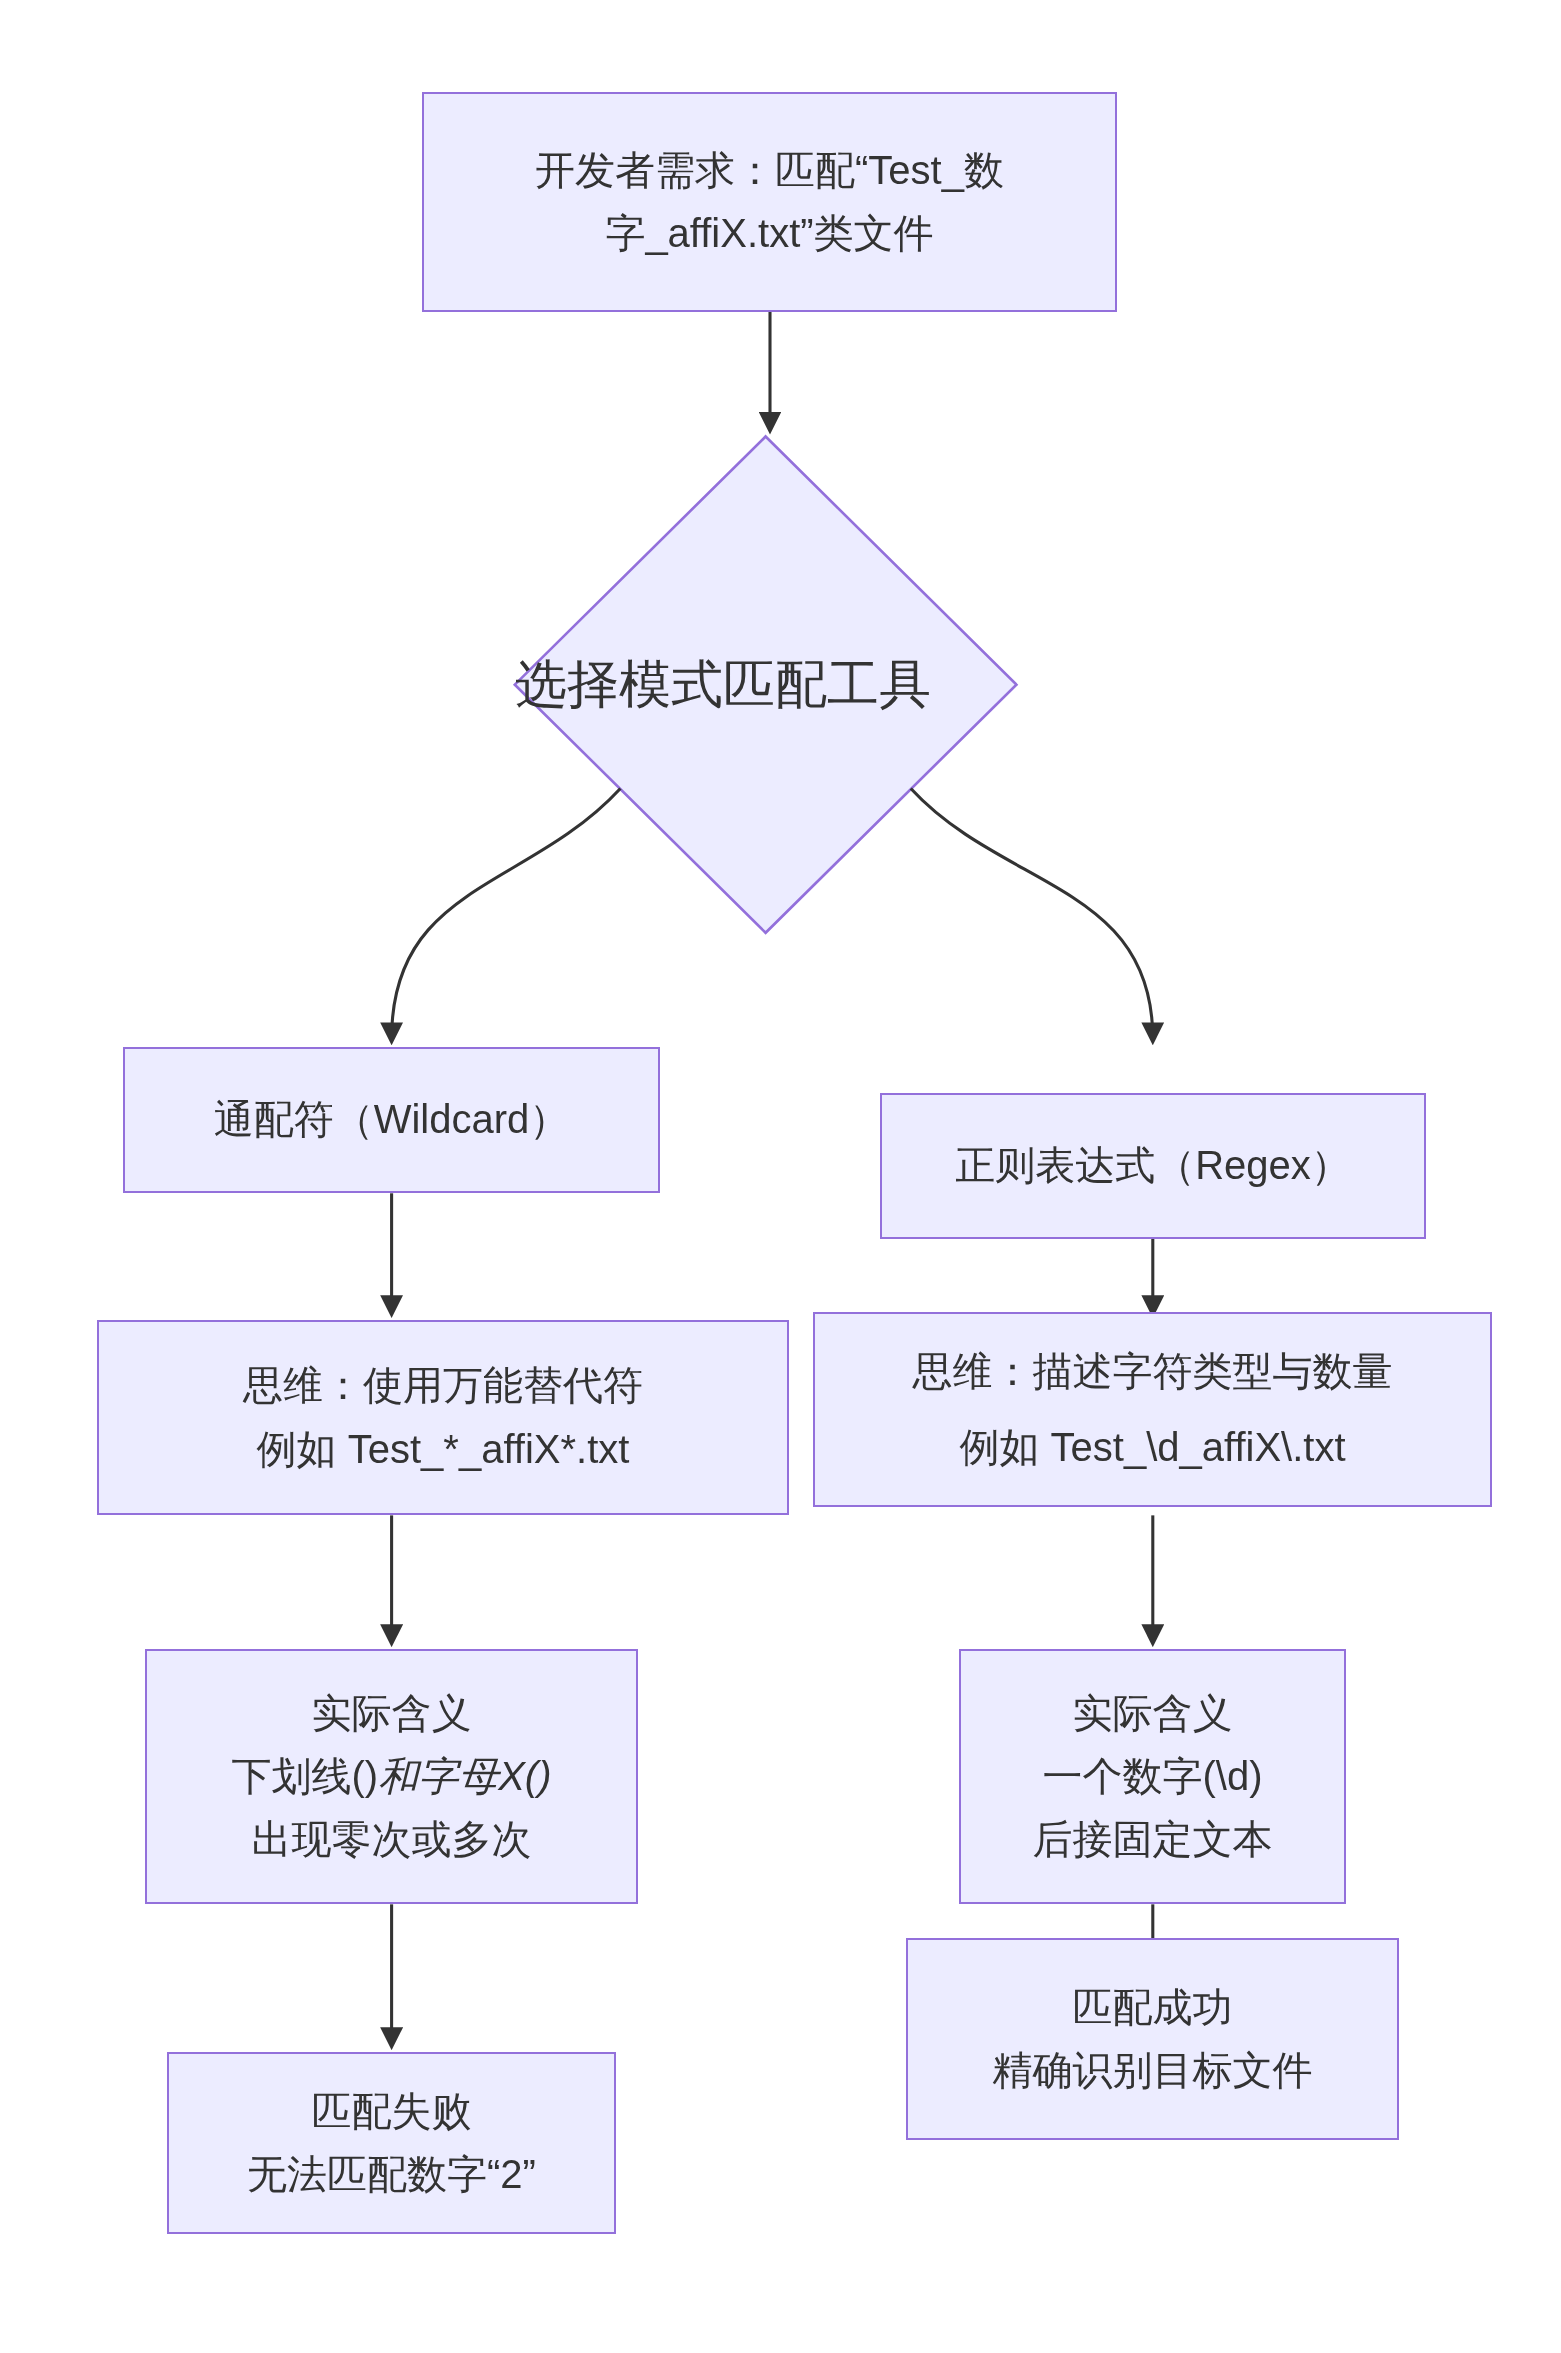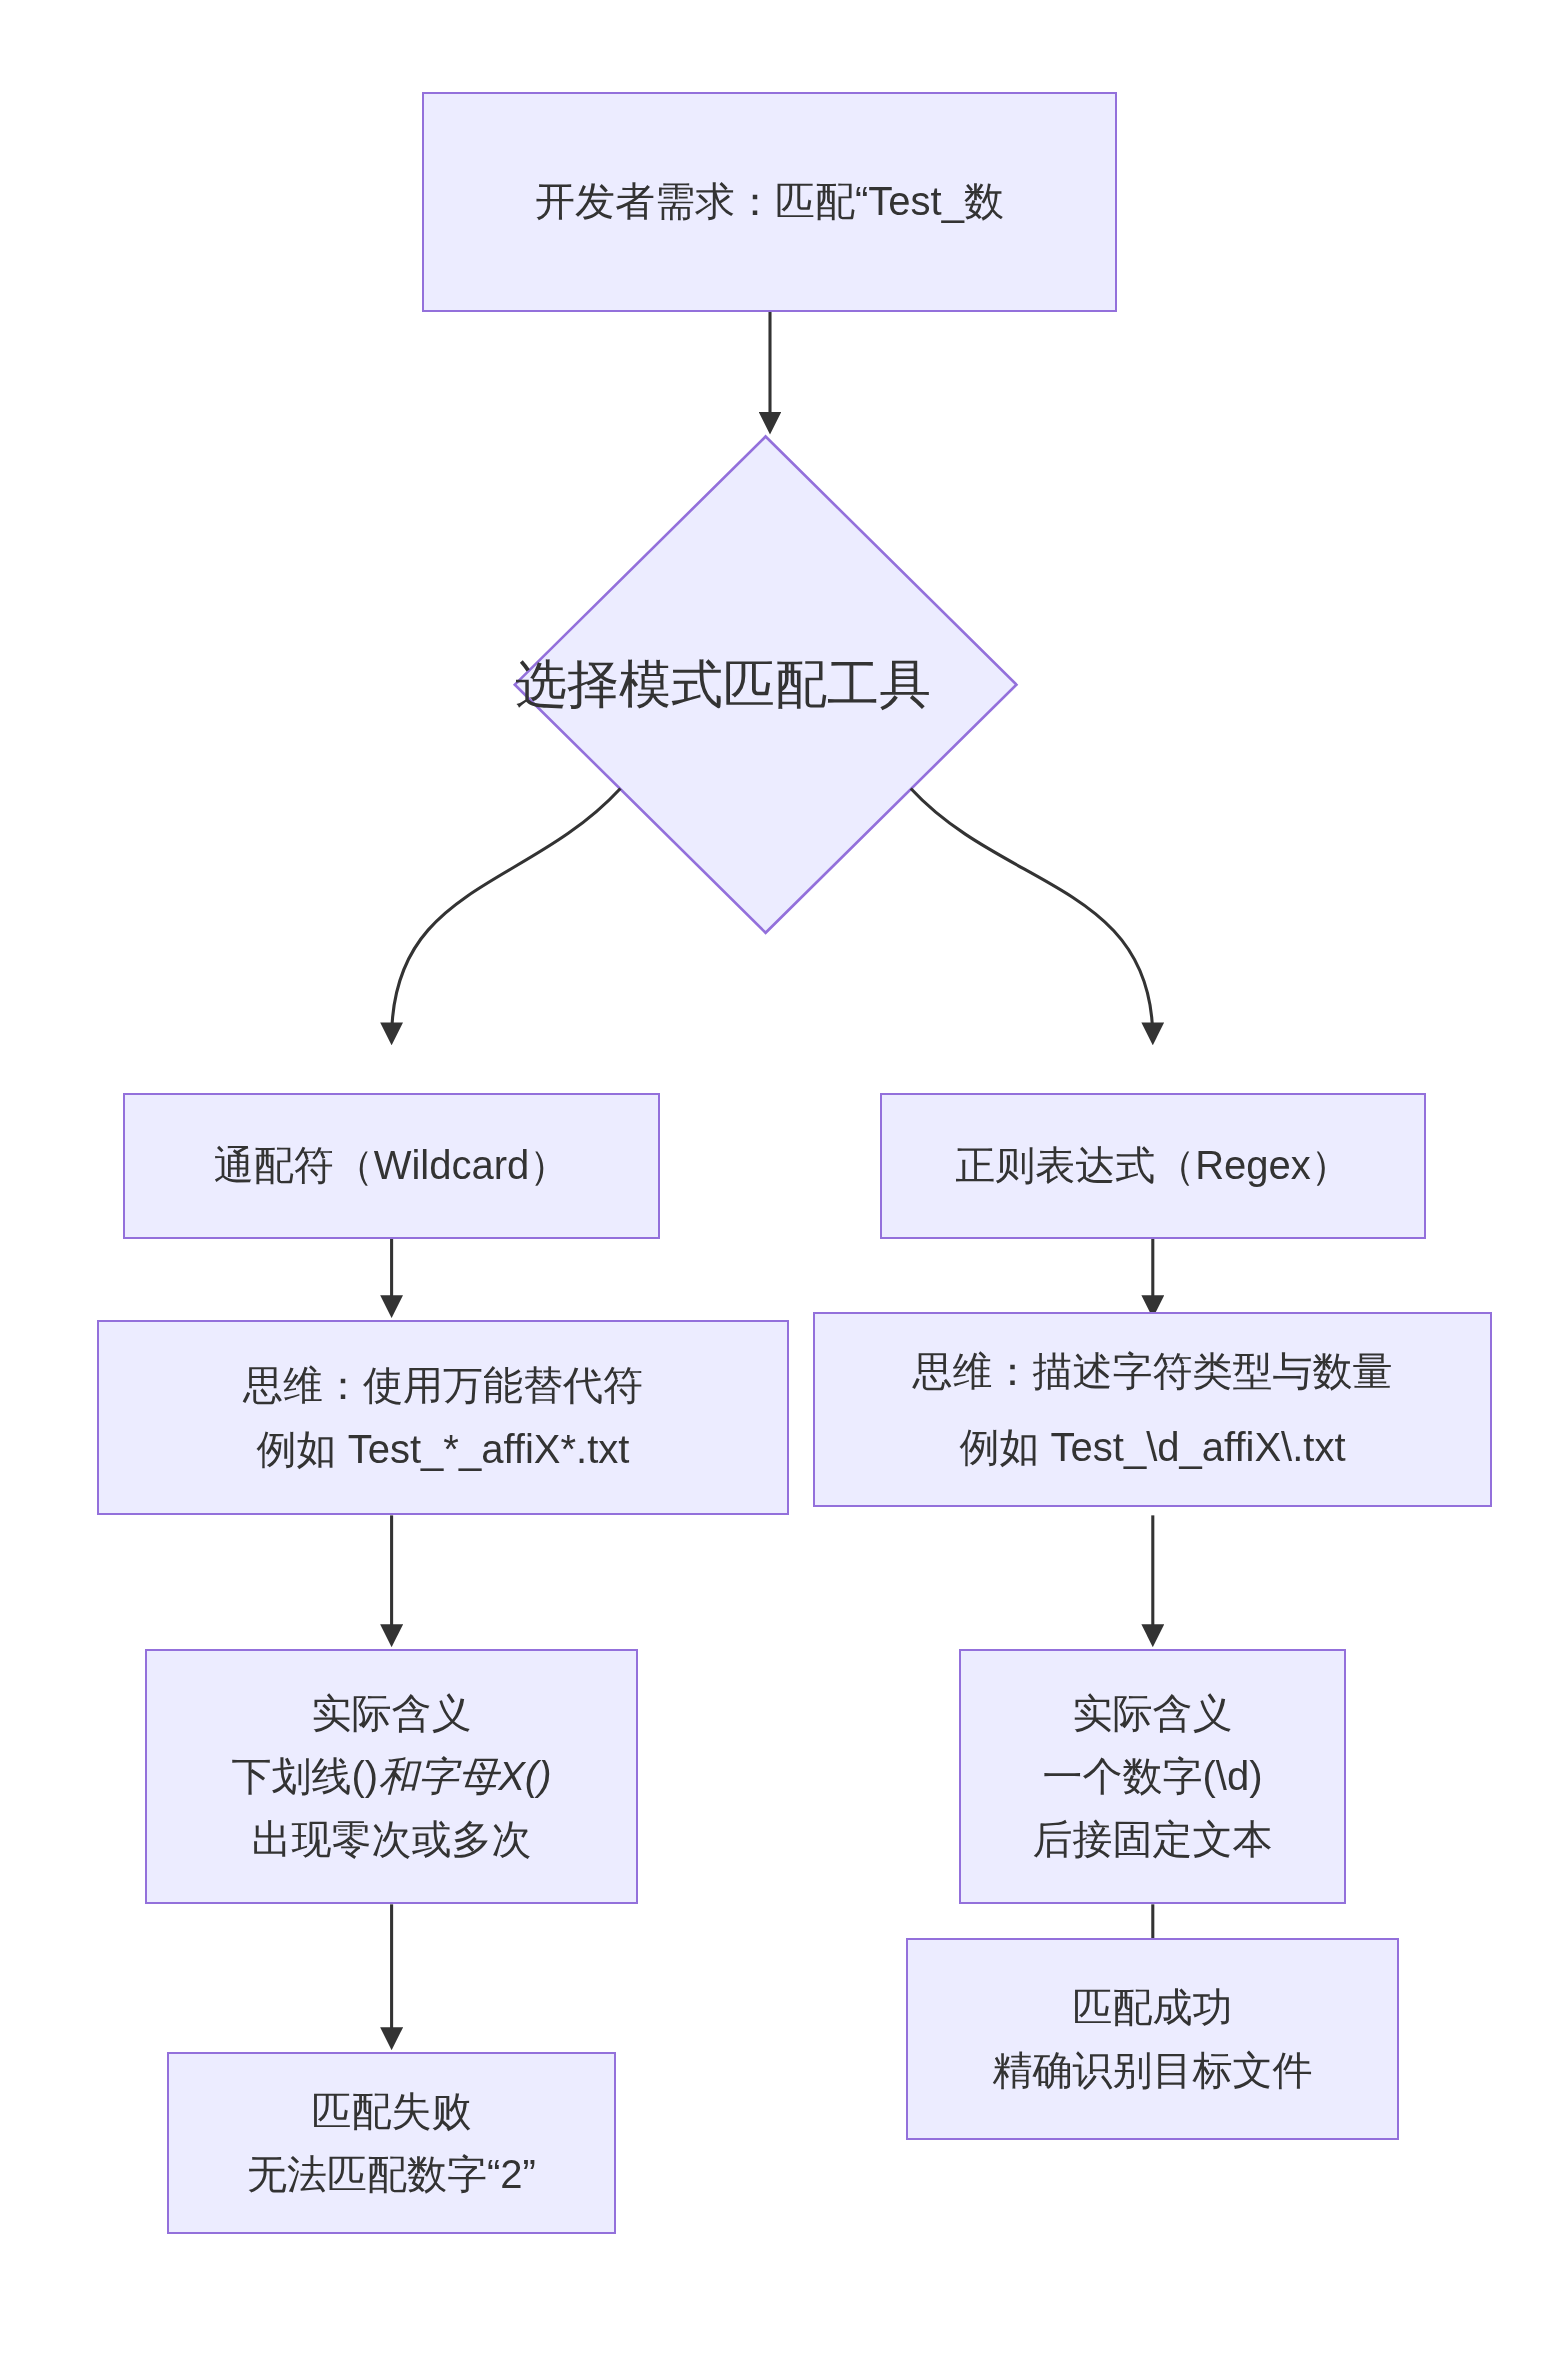--- a/index.html
+++ b/index.html
@@ -85,27 +85,28 @@
     <path class="edge" d="M445,1722 L445,1864" marker-end="url(#arrowhead)"></path>
     <path class="edge" d="M445,2164 L445,2322" marker-end="url(#arrowhead)"></path>
 
     <path class="edge" d="M1310,1356 L1310,1490" marker-end="url(#arrowhead)"></path>
     <path class="edge" d="M1310,1722 L1310,1864" marker-end="url(#arrowhead)"></path>
     <path class="edge" d="M1310,2164 L1310,2322" marker-end="url(#arrowhead)"></path>
   </svg>
 
   <div class="node" style="left:422px; top:92px; width:695px; height:220px;">
     <div class="nline">开发者需求：匹配“Test_数</div>
+    <div class="nline">字_affiX.txt”类文件</div>
   </div>
 
   <div class="diamond-label" style="left:515px; top:436px; width:502px; height:496px;">
     <div class="nline">选择模式匹配工具</div>
   </div>
 
-  <div class="node" style="left:123px; top:1047px; width:537px; height:146px;margin-top:46px;">
+  <div class="node" style="left:123px; top:1047px; width:537px; height:146px;">
     <div class="nline">通配符（Wildcard）</div>
   </div>
 
   <div class="node" style="left:880px; top:1047px; width:546px; height:146px;margin-top:46px;">
     <div class="nline">正则表达式（Regex）</div>
   </div>
 
   <div class="node" style="left:97px; top:1320px; width:692px; height:195px;">
     <div class="nline">思维：使用万能替代符</div>
     <div class="nline">例如 Test_*_affiX*.txt</div>

